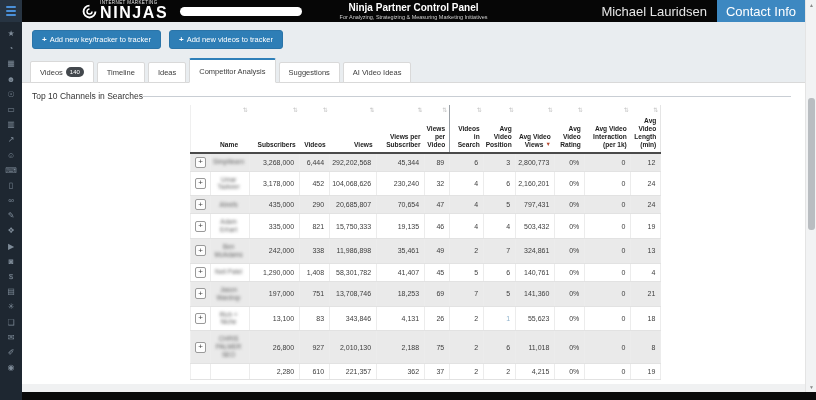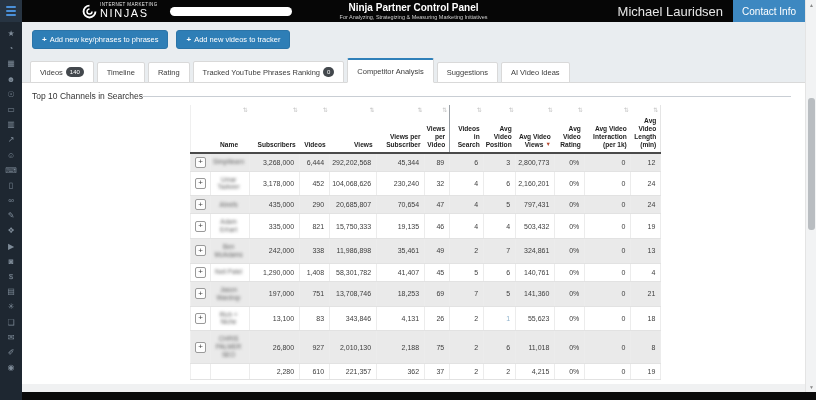--- a/index.html
+++ b/index.html
@@ -12,28 +12,28 @@
   .menu-btn i{display:block;width:10px;height:2px;background:#4a90d9;border-radius:1px;}
   .sb-icons{display:flex;flex-direction:column;align-items:center;gap:7.2px;padding-top:8px;}
   .sb-icon{font-size:8px;line-height:8px;color:#7e8b98;cursor:pointer;}
 
   
   .topbar{position:absolute;left:22px;top:0;right:11px;height:22px;background:#060606;display:flex;align-items:center;color:#fff;}
   .brand{display:flex;align-items:center;gap:3px;margin-left:60px;}
   .brand-swirl{width:15px;height:15px;}
   .brand-txt{display:flex;flex-direction:column;line-height:1;}
   .brand-top{font-size:4.5px;letter-spacing:.4px;color:#e8e8e8;}
-  .brand-name{font-size:11px;font-weight:normal;letter-spacing:1.6px;color:#fff;}
+  .brand-name{font-size:16px;font-weight:bold;letter-spacing:1.6px;color:#fff;}
   .redacted-pill{width:122px;height:9px;background:#fff;border-radius:5px;margin-left:12px;}
   .title-block{position:absolute;left:50%;transform:translateX(-50%);text-align:center;line-height:1.15;}
   .title-main{font-size:10px;font-weight:bold;color:#fff;white-space:nowrap;}
   .title-sub{font-size:5.5px;color:#cfcfcf;white-space:nowrap;}
   .topbar-right{margin-left:auto;display:flex;align-items:center;height:100%;}
   .user-name{font-size:13px;color:#e6e6e6;margin-right:10px;white-space:nowrap;}
-  .contact-btn{height:100%;display:flex;align-items:center;padding:0 9px;background:#3d88c1;color:#fff;font-size:10px;border:0;cursor:pointer;white-space:nowrap;}
+  .contact-btn{height:100%;display:flex;align-items:center;padding:0 9px;background:#3d88c1;color:#fff;font-size:13px;border:0;cursor:pointer;white-space:nowrap;}
 
   
   .vscroll{position:absolute;right:0;top:0;width:11px;height:392px;background:#f2f3f4;border-left:1px solid #e4e4e4;}
   .vscroll .arr{position:absolute;left:0;width:11px;text-align:center;font-size:5px;color:#8a8a8a;}
   .vscroll .arr.up{top:2px;} .vscroll .arr.dn{bottom:2px;}
   .vthumb{position:absolute;left:2px;top:98px;width:7px;height:132px;background:#b9bdc1;border-radius:3px;}
 
   
   .hscroll{position:absolute;left:22px;top:384px;width:783px;height:8px;background:#f0f1f2;}
   .bottombar{position:absolute;left:22px;top:392px;right:0;height:8px;background:#0a0a0a;}
@@ -131,42 +131,38 @@
     <div class="topbar-right">
       <span class="user-name">Michael Lauridsen</span>
       <button class="contact-btn">Contact Info</button>
     </div>
   </div>
 
   <div class="content">
     <div class="toolbar">
       <button class="tool-btn">
         <span class="plus-g">+</span>
-        <span>Add new key/phrases to phrases</span>
+        <span>Add new key/tracker to tracker</span>
       </button>
       <button class="tool-btn">
         <span class="plus-g">+</span>
         <span>Add new videos to tracker</span>
       </button>
     </div>
 
     <div class="tabs" id="tabs">
         <div class="tab">
           <span class="tab-label">Videos</span>
           <span class="badge">140</span>
         </div>
         <div class="tab">
           <span class="tab-label">Timeline</span>
         </div>
         <div class="tab">
-          <span class="tab-label">Rating</span>
-        </div>
-        <div class="tab">
-          <span class="tab-label">Tracked YouTube Phrases Ranking</span>
-          <span class="badge">0</span>
+          <span class="tab-label">Ideas</span>
         </div>
         <div class="tab active">
           <span class="tab-label">Competitor Analysis</span>
         </div>
         <div class="tab">
           <span class="tab-label">Suggestions</span>
         </div>
         <div class="tab">
           <span class="tab-label">AI Video Ideas</span>
         </div>

